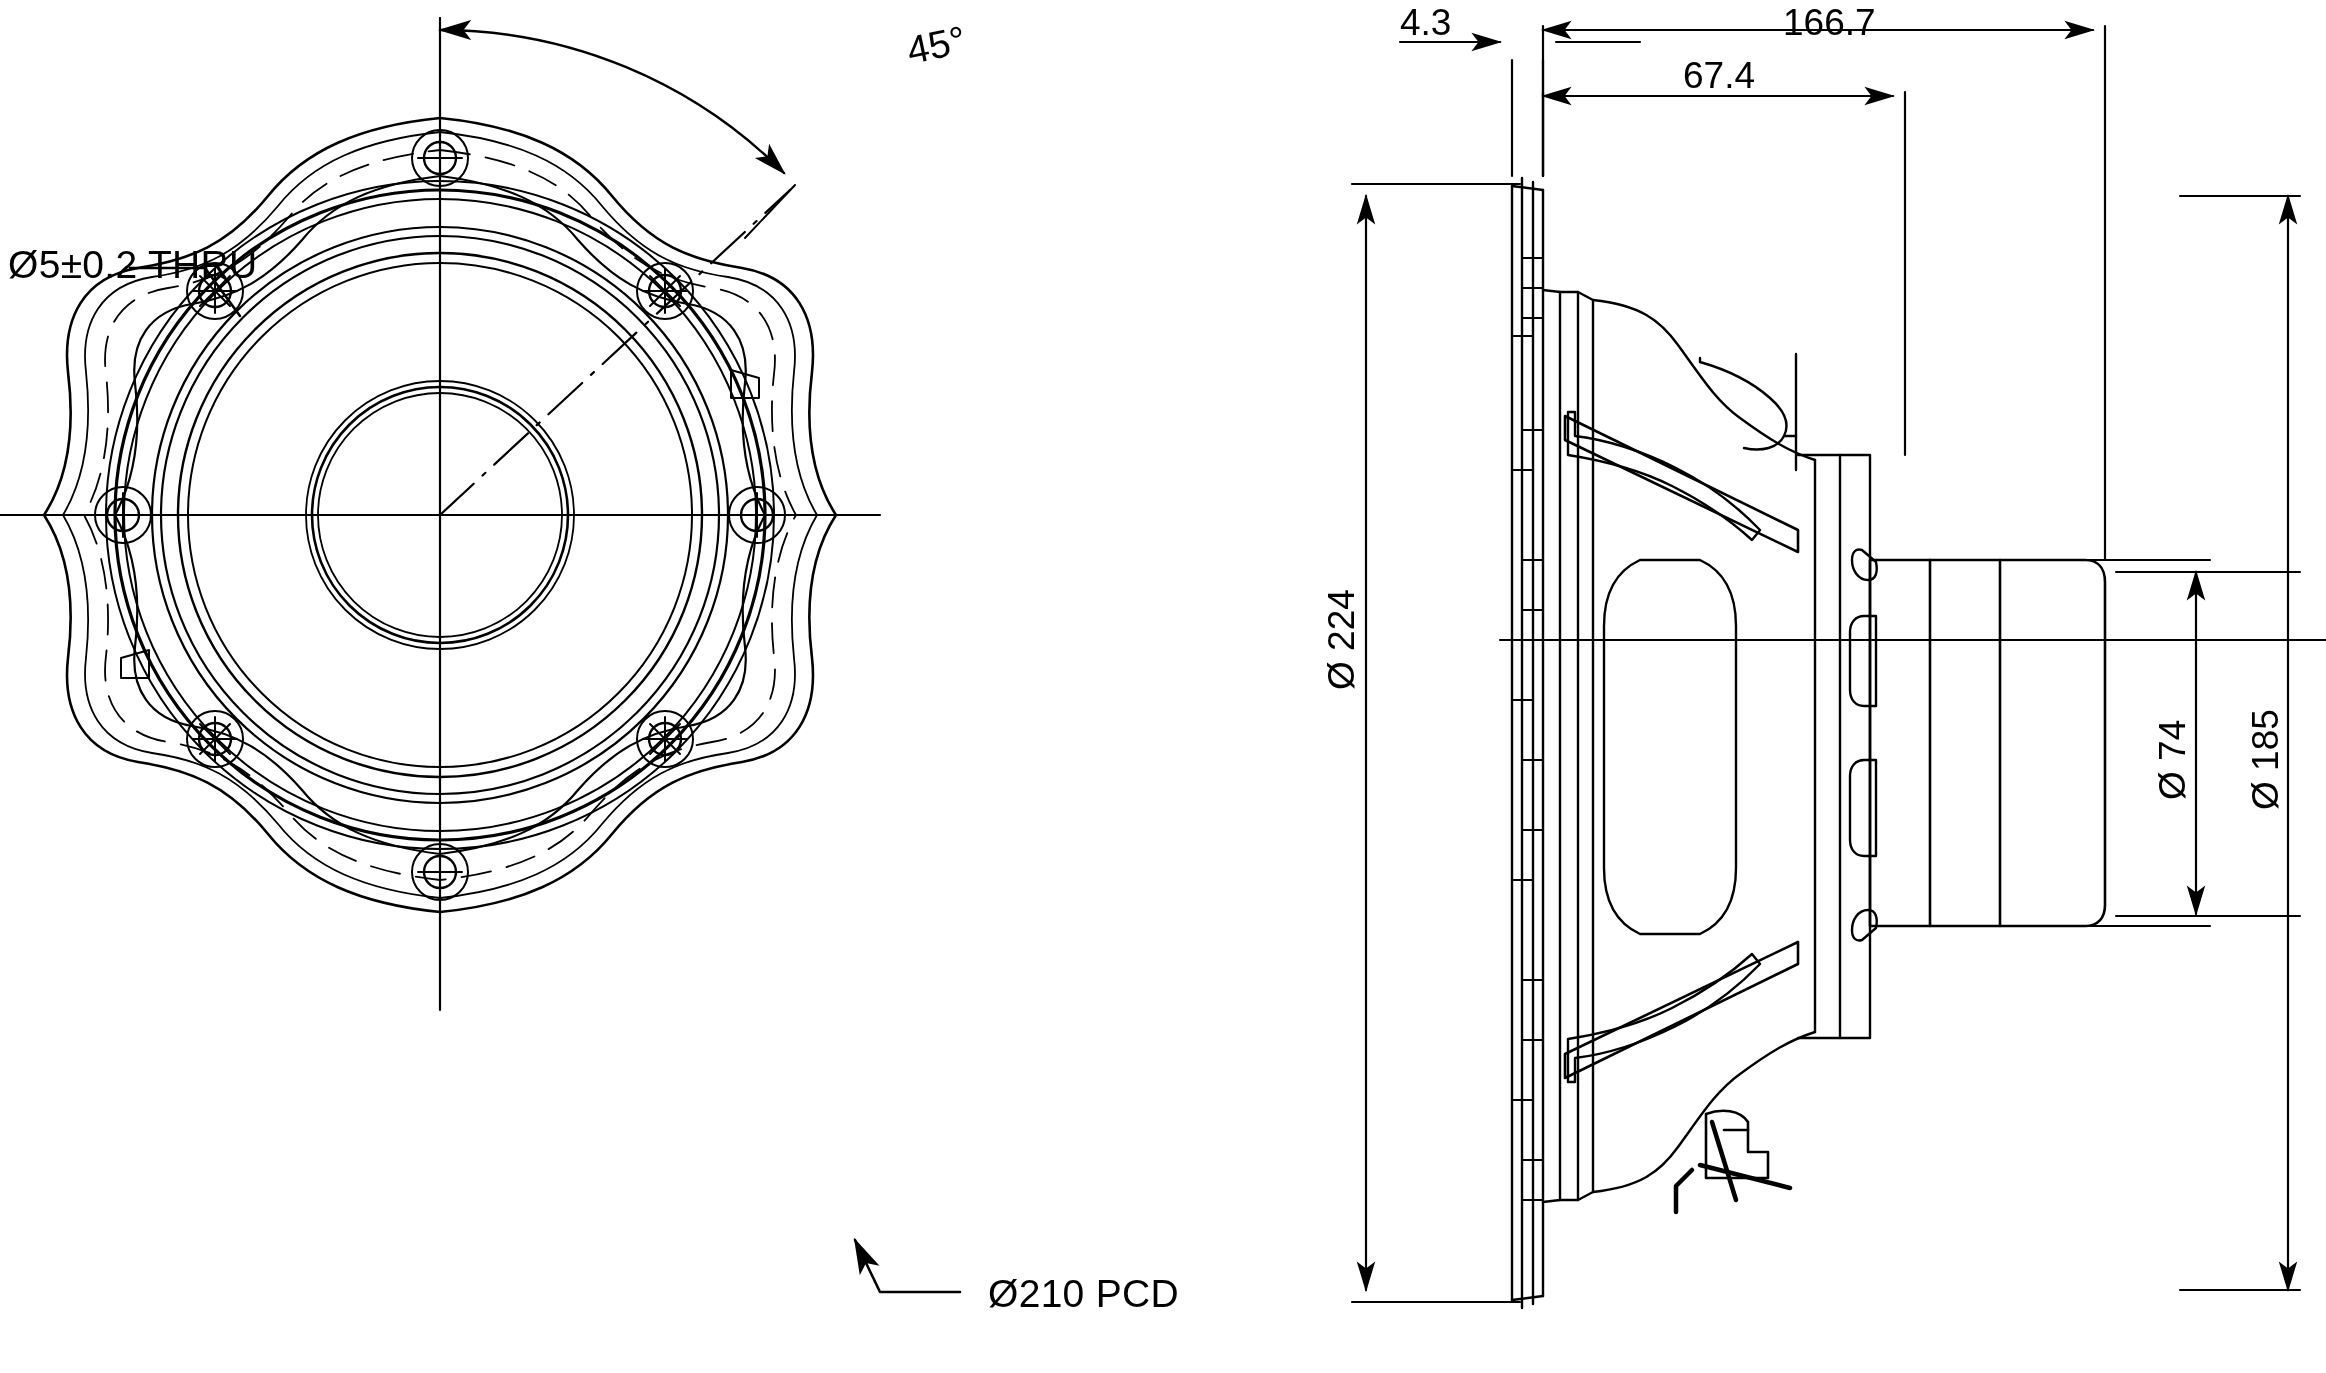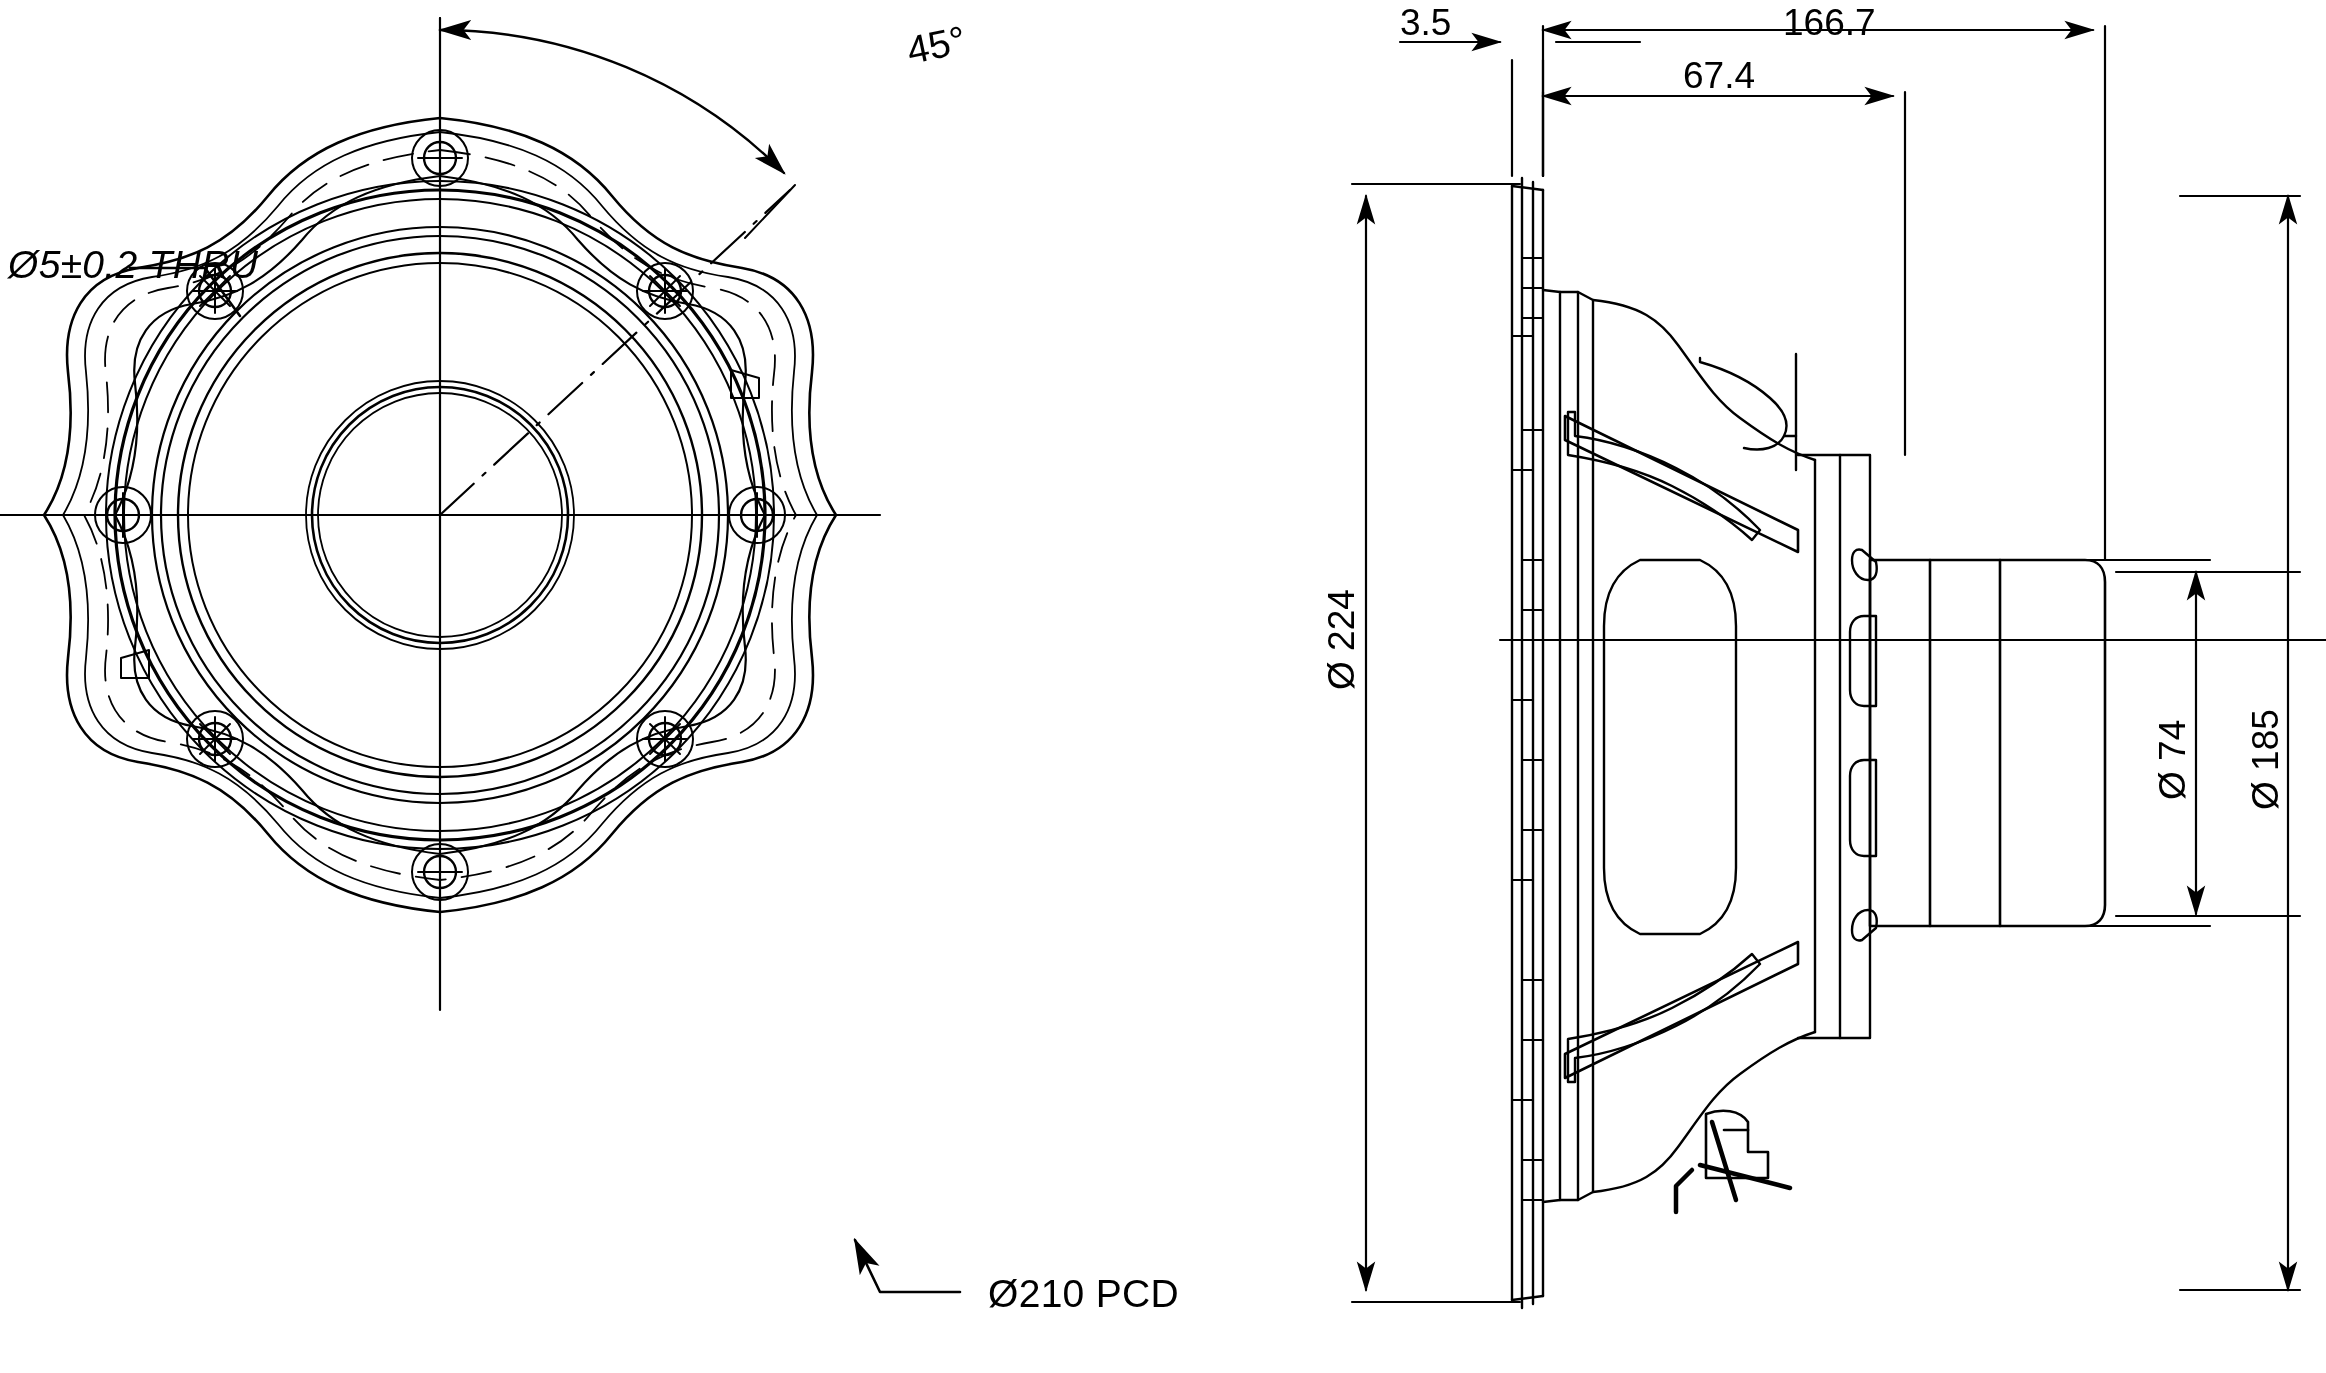--- a/index.html
+++ b/index.html
@@ -386,27 +386,27 @@
         <line x1="2116" y1="572" x2="2300" y2="572"></line>
         <line x1="2116" y1="916" x2="2300" y2="916"></line>
         <line x1="2288" y1="196" x2="2288" y2="1290" marker-start="url(#arS)" marker-end="url(#ar)"></line>
         <line x1="2180" y1="196" x2="2300" y2="196"></line>
         <line x1="2180" y1="1290" x2="2300" y2="1290"></line>
       </g>
 
     </g>
   </svg>
 
-  <div class="lbl" style="left:8px;top:243px;font-size:39px;letter-spacing:.3px;font-style:italic;">Ø5±0.2 THRU</div>
+  <div class="lbl" style="left:8px;top:243px;font-size:39px;letter-spacing:.3px;">Ø5±0.2 THRU</div>
 
   <div class="lbl" style="left:903px;top:30px;font-size:39px;transform:rotate(-12deg);transform-origin:left top;">45°</div>
 
   <div class="lbl" style="left:988px;top:1272px;font-size:39px;letter-spacing:.3px;">Ø210 PCD</div>
 
-  <div class="lbl" style="left:1400px;top:2px;font-size:37px;">3.5</div>
+  <div class="lbl" style="left:1400px;top:2px;font-size:37px;">4.3</div>
 
   <div class="lbl" style="left:1683px;top:55px;font-size:37px;text-align:right;">67.4</div>
 
   <div class="lbl" style="left:1783px;top:2px;font-size:37px;">166.7</div>
 
   <div class="lbl" style="left:1321px;top:690px;font-size:37px;transform:rotate(-90deg);transform-origin:left top;">Ø 224</div>
 
   <div class="lbl" style="left:2152px;top:800px;font-size:37px;transform:rotate(-90deg);transform-origin:left top;">Ø 74</div>
 
   <div class="lbl" style="left:2245px;top:810px;font-size:37px;transform:rotate(-90deg);transform-origin:left top;">Ø 185</div>

